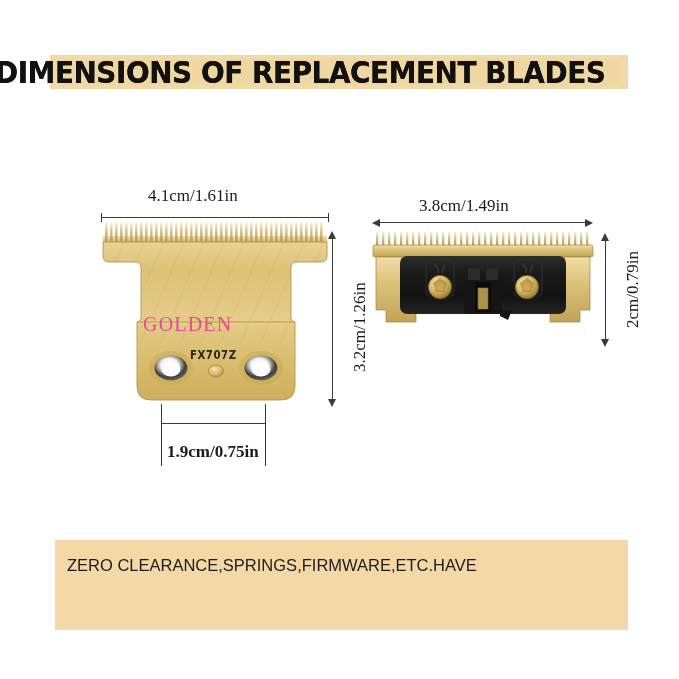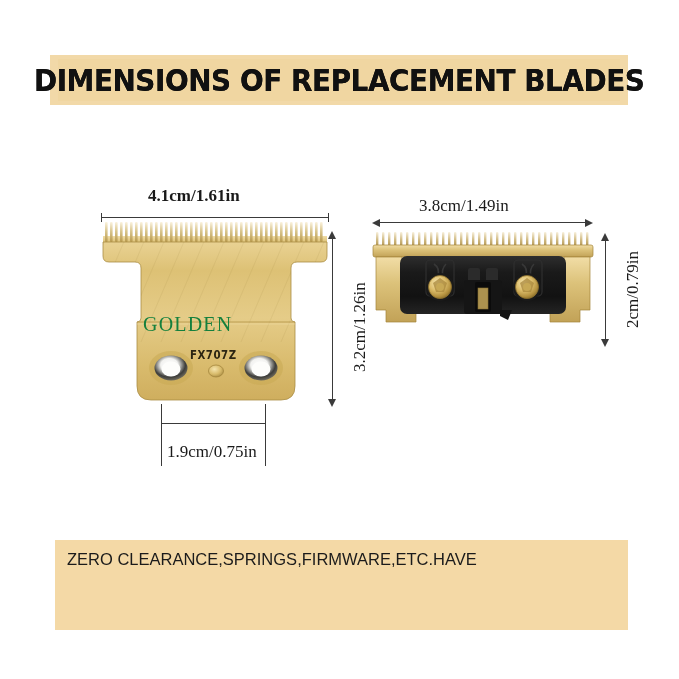--- a/index.html
+++ b/index.html
@@ -15,25 +15,25 @@
     font-family: "Liberation Sans", sans-serif;
     -webkit-font-smoothing: antialiased;
   }
 
   
   #title-banner {
     position: absolute;
     left: 50px;
     top: 55px;
     width: 578px;
-    height: 50px;
+    height: 34px;
     background: #f2d9a8;
     display: flex;
     align-items: center;
-    justify-content: center;
+    justify-content: flex-end;
   }
   #title-banner-inner {
     position: absolute;
     left: 8px;
     top: 4px;
     right: 8px;
     bottom: 4px;
     background: #f0d6a1;
   }
   #title-text {
@@ -111,40 +111,40 @@
 
   
   #note-panel {
     position: absolute;
     left: 55px;
     top: 540px;
     width: 573px;
     height: 90px;
     background: #f4d9a6;
     box-sizing: border-box;
-    padding: 8px 0 0 12px;
+    padding: 14px 0 0 12px;
   }
   .note-line {
     font-family: "Liberation Sans", sans-serif;
     font-size: 16.5px;
     color: #1b1b1b;
     line-height: 22px;
     white-space: nowrap;
     letter-spacing: 0px;
   }
 </style>
 </head>
 <body>
 
 <div id="title-banner">
   <div id="title-banner-inner"></div>
   <div id="title-text">DIMENSIONS OF REPLACEMENT BLADES</div>
 </div>
 
-<div class="dim-label" style="left:148px; top:186px;font-weight:bold;">4.1cm/1.61in</div>
+<div class="dim-label" style="left:148px; top:186px;">4.1cm/1.61in</div>
 <div class="rule-h" style="left:101px; top:217px; width:228px;"></div>
 <div class="tick-v" style="left:101px; top:213px;"></div>
 <div class="tick-v" style="left:328px; top:213px;"></div>
 
 <div id="blade-left-fig">
   <svg width="228" height="182" viewBox="0 0 228 182" xmlns="http://www.w3.org/2000/svg">
     <defs>
       <linearGradient id="goldBodyL" x1="0" y1="0" x2="0" y2="1">
         <stop offset="0%" stop-color="#e9d293"></stop>
         <stop offset="18%" stop-color="#ddc175"></stop>
@@ -273,34 +273,34 @@
       <ellipse cx="160" cy="147" rx="9.5" ry="7.5" fill="#fdfdfb"></ellipse>
     </g>
 
     <g>
       <ellipse cx="115" cy="149" rx="7.5" ry="6" fill="url(#studGrad)" stroke="#9d8037" stroke-width="0.7"></ellipse>
     </g>
   </svg>
 </div>
 
 <div style="position:absolute; left:143px; top:313px; font-family:'Liberation Serif',serif;
-            font-size:20px; letter-spacing:1.2px; color:#15803d;">GOLDEN</div>
+            font-size:20px; letter-spacing:1.2px; color:#ec4899;">GOLDEN</div>
 <div style="position:absolute; left:190px; top:348px; font-family:'DejaVu Sans',sans-serif;
             font-size:12px; font-weight:600; letter-spacing:0.6px; color:#2b2512;
             transform:scaleX(0.85); transform-origin:left top;">FX707Z</div>
 
 <div class="rule-v" style="left:332px; top:238px; height:162px;"></div>
 <div class="arrow arrow-up" style="left:328px; top:231px;"></div>
 <div class="arrow arrow-down" style="left:328px; top:399px;"></div>
 <div class="dim-label vert" style="left:350px; top:372px;">3.2cm/1.26in</div>
 
 <div class="rule-v" style="left:161px; top:404px; height:62px;"></div>
 <div class="rule-v" style="left:265px; top:404px; height:62px;"></div>
 <div class="rule-h" style="left:161px; top:423px; width:105px;"></div>
-<div class="dim-label" style="left:167px; top:442px;">1.9cm/0.75in</div>
+<div class="dim-label" style="left:167px; top:442px;font-weight:bold;">1.9cm/0.75in</div>
 
 <div class="dim-label" style="left:419px; top:196px;text-align:right;">3.8cm/1.49in</div>
 <div class="rule-h" style="left:380px; top:222px; width:205px;"></div>
 <div class="arrow arrow-left" style="left:372px; top:219px;"></div>
 <div class="arrow arrow-right" style="left:585px; top:219px;"></div>
 
 <div id="blade-right-fig">
   <svg width="222" height="108" viewBox="0 0 222 108" xmlns="http://www.w3.org/2000/svg">
     <defs>
       <linearGradient id="goldFrameR" x1="0" y1="0" x2="0" y2="1">

